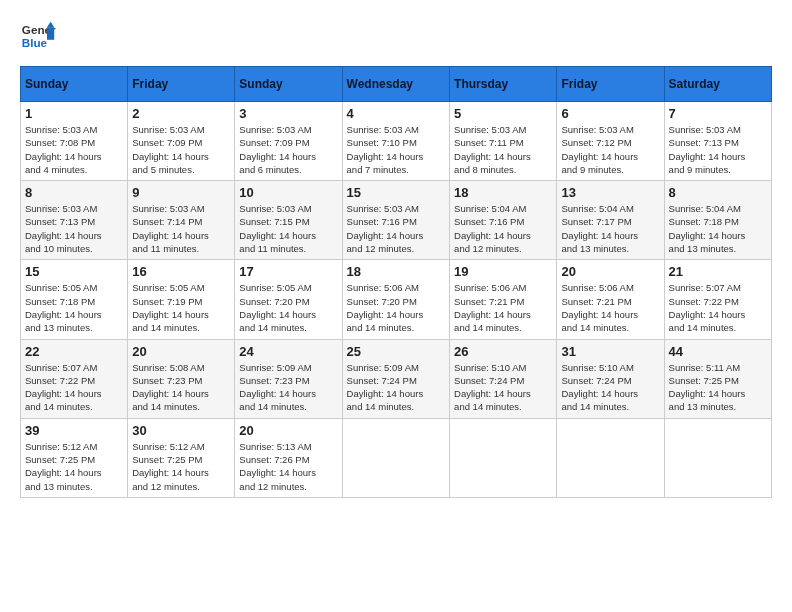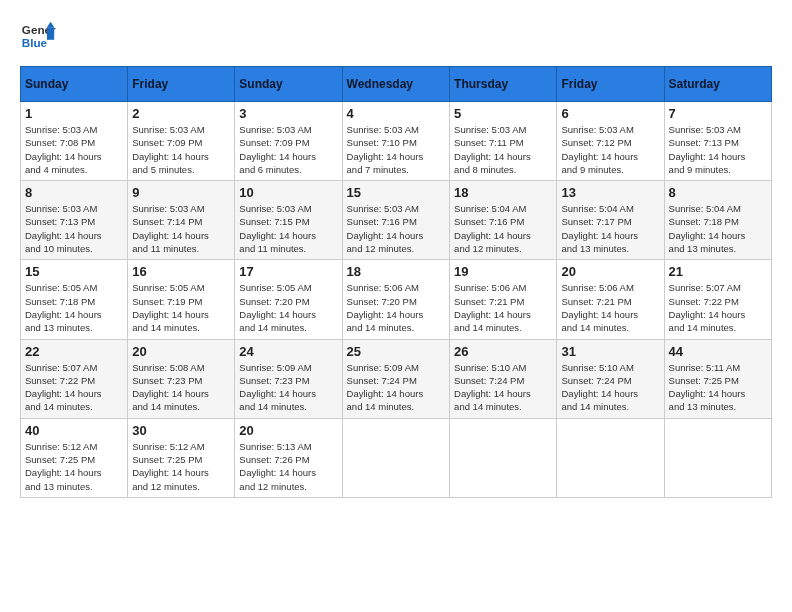--- a/index.html
+++ b/index.html
@@ -228,21 +228,21 @@
           <span class="day-num">31</span>
           <div class="day-info">Sunrise: 5:10 AM<br>Sunset: 7:24 PM<br>Daylight: 14 hours<br>and 14 minutes.</div>
         </td>
         <td>
           <span class="day-num">44</span>
           <div class="day-info">Sunrise: 5:11 AM<br>Sunset: 7:25 PM<br>Daylight: 14 hours<br>and 13 minutes.</div>
         </td>
       </tr>
       <tr>
         <td>
-          <span class="day-num">40</span>
+          <span class="day-num">39</span>
           <div class="day-info">Sunrise: 5:12 AM<br>Sunset: 7:25 PM<br>Daylight: 14 hours<br>and 13 minutes.</div>
         </td>
         <td>
           <span class="day-num">30</span>
           <div class="day-info">Sunrise: 5:12 AM<br>Sunset: 7:25 PM<br>Daylight: 14 hours<br>and 12 minutes.</div>
         </td>
         <td>
           <span class="day-num">20</span>
           <div class="day-info">Sunrise: 5:13 AM<br>Sunset: 7:26 PM<br>Daylight: 14 hours<br>and 12 minutes.</div>
         </td>

